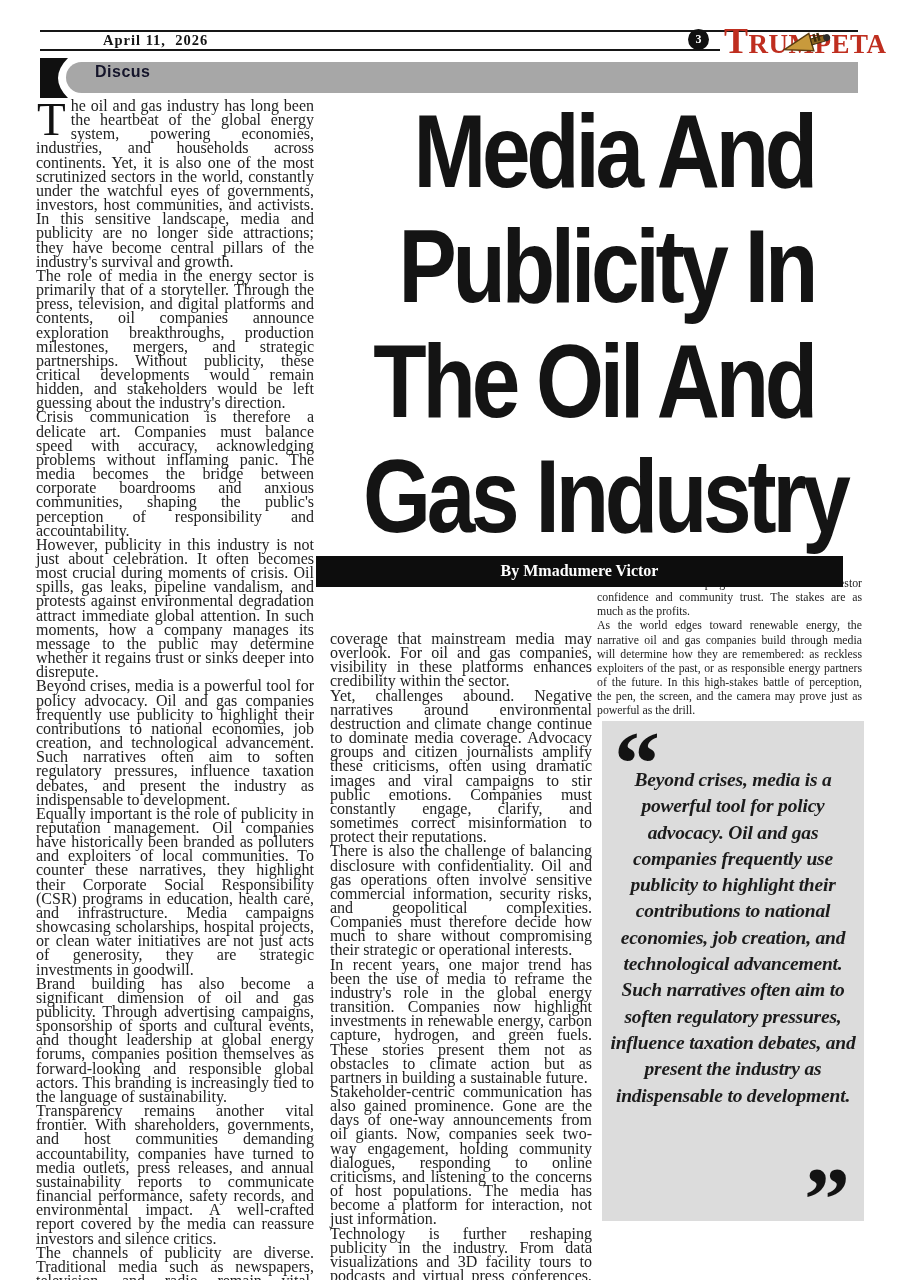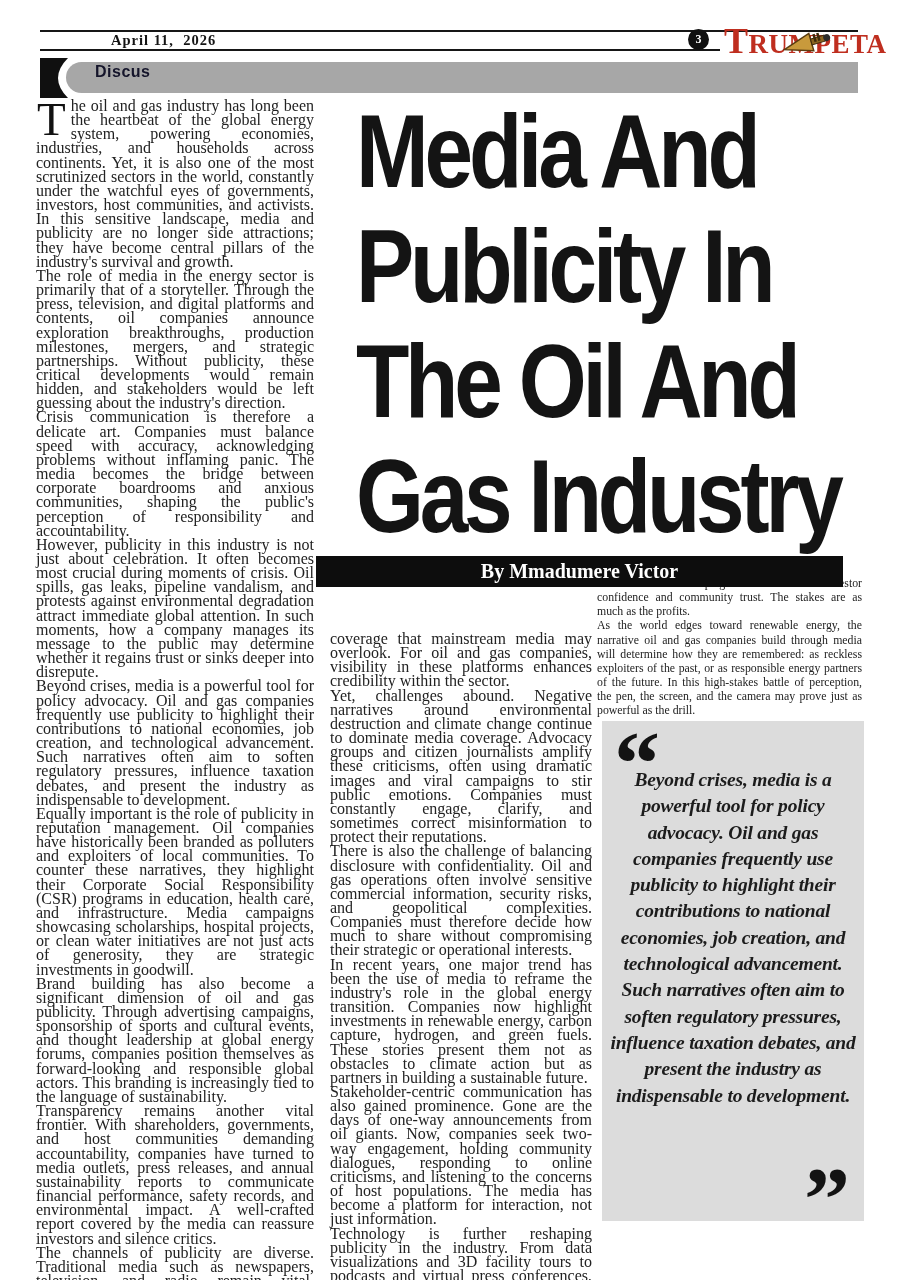--- a/index.html
+++ b/index.html
@@ -4,21 +4,21 @@
 <style>
   html,body{margin:0;padding:0;background:#fff;}
   .page{position:relative;width:904px;height:1280px;background:#ffffff;overflow:hidden;
         font-family:"Liberation Serif",serif;color:#1e1e1e;}
 
   
   .rule{position:absolute;background:#161616;height:2px;}
   .rule-top{left:40px;top:30px;width:818px;}
   .rule-bottom{left:40px;top:49px;width:680px;}
   .issue-date{position:absolute;left:103px;top:32px;font-weight:bold;font-size:14.5px;
-              letter-spacing:1px;white-space:pre;color:#141414;margin-left:8px;}
+              letter-spacing:1px;white-space:pre;color:#141414;}
   .page-circle{position:absolute;left:688px;top:29px;width:21px;height:21px;border-radius:50%;
                background:#101010;color:#fff;text-align:center;font-size:12px;line-height:21px;
                font-weight:bold;}
   .masthead{position:absolute;left:724px;top:24px;width:150px;color:#bf2e1f;
             font-family:"Liberation Serif",serif;font-size:27px;font-weight:bold;
             letter-spacing:.5px;line-height:34px;}
   .masthead::first-letter{font-size:36px;}
   .trumpet{position:absolute;left:782px;top:30px;transform:rotate(-16deg);}
 
   
@@ -32,29 +32,29 @@
   .col{position:absolute;font-size:16px;line-height:14.15px;text-align:justify;color:#222;}
   .col p{margin:0;text-align:justify;}
   .col-left{left:36px;top:99px;width:278px;}
   .col-mid{left:330px;top:596px;width:262px;margin-top:36px;}
   .col-right{left:597px;top:576px;width:265px;font-size:11.8px;z-index:2;}
   .dropcap::first-letter{float:left;font-size:47px;line-height:37px;padding:2px 5px 0 1px;
                          font-weight:normal;color:#111;}
   .obscured{text-align:justify;text-align-last:justify;}
 
   
-  .headline{position:absolute;left:313px;top:94px;width:537px;text-align:left;z-index:1;}
+  .headline{position:absolute;left:320px;top:94px;width:537px;text-align:right;z-index:1;}
   .headline-line{font-family:"Liberation Sans",sans-serif;font-weight:800;font-size:104px;
                  line-height:115px;letter-spacing:-5px;color:#141414;white-space:nowrap;
                  transform:scaleX(.84);transform-origin:50% 50%;}
 
   
   .byline-bar{position:absolute;left:316px;top:556px;width:527px;height:31px;background:#0d0d0d;
               z-index:3;text-align:center;}
-  .byline-text{color:#fff;font-family:"Liberation Serif",serif;font-weight:bold;font-size:20px;
+  .byline-text{color:#fff;font-family:"Liberation Serif",serif;font-weight:bold;font-size:16px;
                line-height:30px;}
 
   
   .quote-box{position:absolute;left:602px;top:721px;width:262px;height:500px;background:#dcdcdc;}
   .quote-mark{position:absolute;font-family:"Liberation Serif",serif;font-weight:bold;
               color:#131313;font-size:92px;line-height:1;}
   .open-quote{left:12px;top:-4px;}
   .close-quote{right:14px;top:432px;}
   .quote-text{position:absolute;left:6px;right:6px;top:46px;text-align:center;
               font-family:"Liberation Serif",serif;font-style:italic;font-weight:bold;

